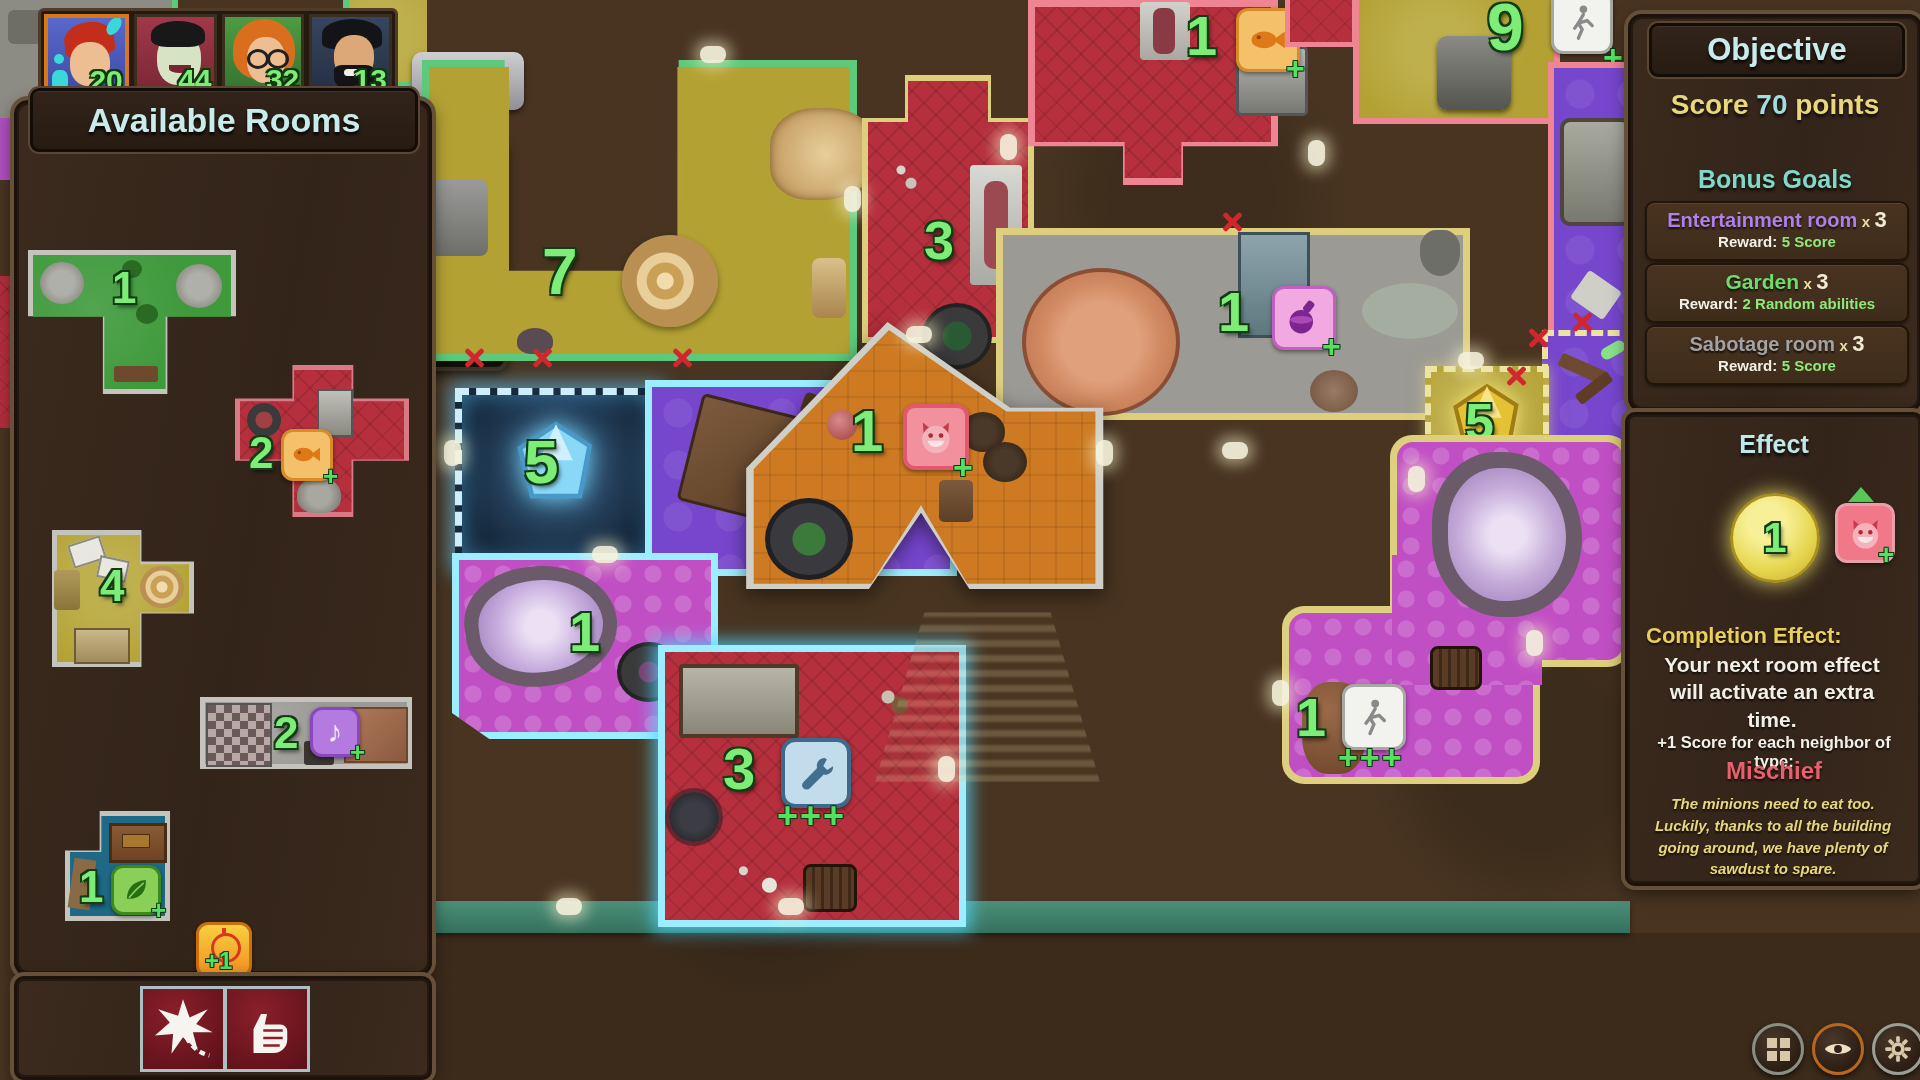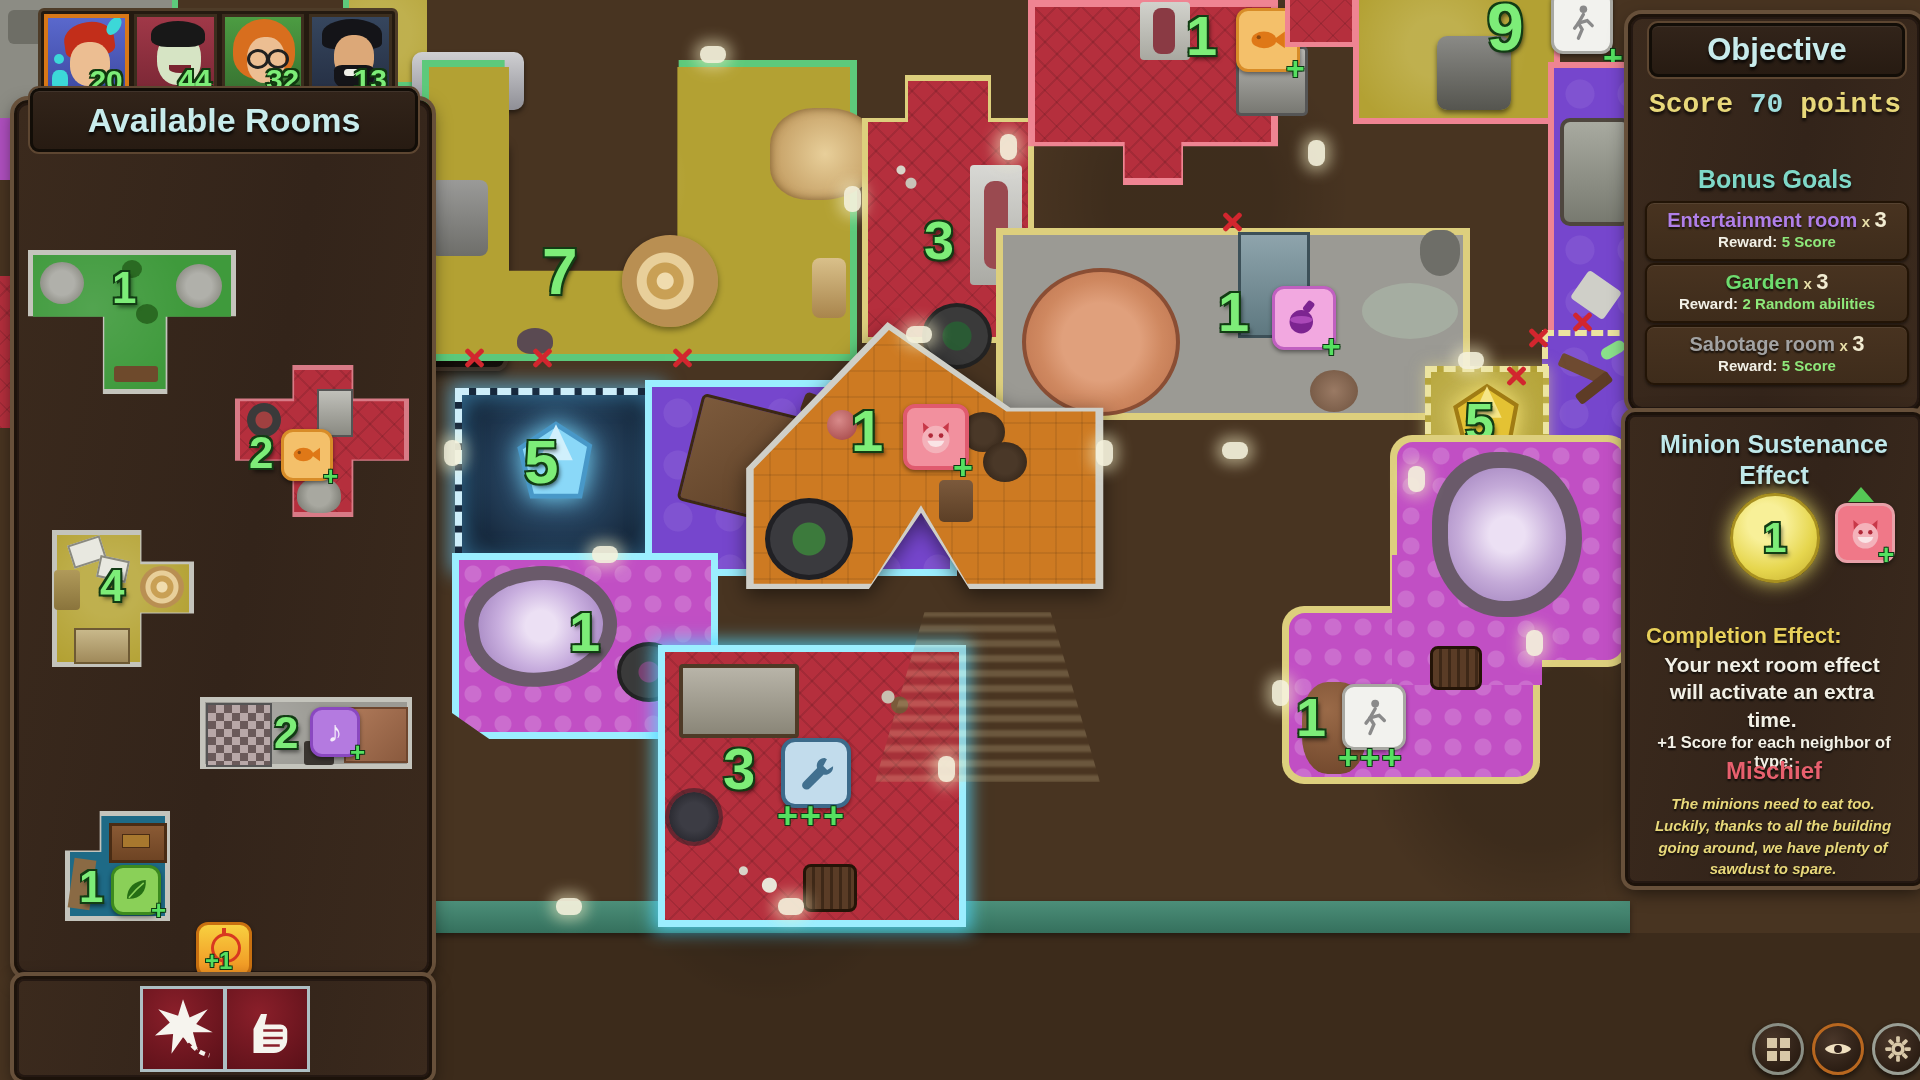--- a/index.html
+++ b/index.html
@@ -398,21 +398,21 @@
     <svg viewBox="0 0 40 40" style="width:60px;height:60px;">
         <path d="M11 36V20l5-10h4l-1.5 7H29a4.5 4.5 0 0 1 4.5 4.5V27a9 9 0 0 1-9 9z" fill="#f6f4ee"></path>
         <path d="M17.5 21h13M17.5 26h13M17.5 31h11" stroke="#8a1f2a" stroke-width="1.6"></path>
       </svg>
   </div>
 
   <div class="abs panel" style="left:1628px;top:14px;width:288px;height:392px;">
     <div class="header abs" style="left:18px;top:6px;width:250px;height:48px;">
       <span class="title-cyan" style="font-size:31px;">Objective</span>
     </div>
-    <div class="abs" style="left:0;top:72px;width:100%;text-align:center;font-weight:bold;font-size:28px;text-shadow:0 3px 3px rgba(0,0,0,.7);font-family:Liberation Mono, monospace;">
+    <div class="abs" style="left:0;top:72px;width:100%;text-align:center;font-weight:bold;font-size:28px;text-shadow:0 3px 3px rgba(0,0,0,.7);">
       <span style="color:#e8d87a;">Score</span>
       <span style="color:#9fdede;">70</span>
       <span style="color:#e8d87a;">points</span>
     </div>
     <div class="abs" style="left:0;top:148px;width:100%;text-align:center;font-weight:bold;font-size:25px;color:#7fd8c8;text-shadow:0 3px 3px rgba(0,0,0,.7);">Bonus Goals</div>
     <div class="goal-card abs" style="left:14px;top:184px;width:260px;height:56px;">
       <div style="margin-top:4px;">
         <span style="font-weight:bold;font-size:20px;color:#b07fe8;text-shadow:0 2px 2px rgba(0,0,0,.7);">Entertainment room</span>
         <span style="font-weight:bold;font-size:15px;color:#e8dfa8;">x</span>
         <span style="font-weight:bold;font-size:22px;color:#f2ecd2;">3</span>
@@ -441,21 +441,20 @@
       </div>
       <div style="margin-top:0;">
         <span style="font-weight:bold;font-size:15px;color:#f2f0e6;">Reward:</span>
         <span style="font-weight:bold;font-size:15px;color:#8ee87a;">5 Score</span>
       </div>
     </div>
   </div>
 
   <div class="abs panel" style="left:1625px;top:412px;width:292px;height:468px;border-radius:10px;">
     <div class="abs" style="left:0;top:14px;width:100%;text-align:center;font-weight:bold;font-size:25px;color:#bfe8ea;text-shadow:0 3px 3px rgba(0,0,0,.8);line-height:1.25;">
-      <div>Minion Sustenance</div>
       <div>Effect</div>
     </div>
     <div class="abs" style="left:102px;top:78px;width:84px;height:84px;border-radius:50%;background:radial-gradient(circle at 40% 32%,#f8f098 25%,#e6d64e 62%,#c2aa2c);border:3px solid #a89020;box-shadow:0 0 20px rgba(240,230,110,.85);display:flex;align-items:center;justify-content:center;">
       <span class="num" style="font-size:42px;">1</span>
     </div>
     <div class="abs" style="left:220px;top:72px;width:0;height:0;border-left:13px solid transparent;border-right:13px solid transparent;border-bottom:15px solid #55c855;"></div>
     <div class="icon abs" style="left:207px;top:88px;width:54px;height:54px;background:#f07888;border:3px solid #e8a0a8;">
       <svg viewBox="0 0 32 32">
           <polygon points="6,5 12,10 6.5,13" fill="#c83848"></polygon>
           <polygon points="26,5 20,10 25.5,13" fill="#c83848"></polygon>

